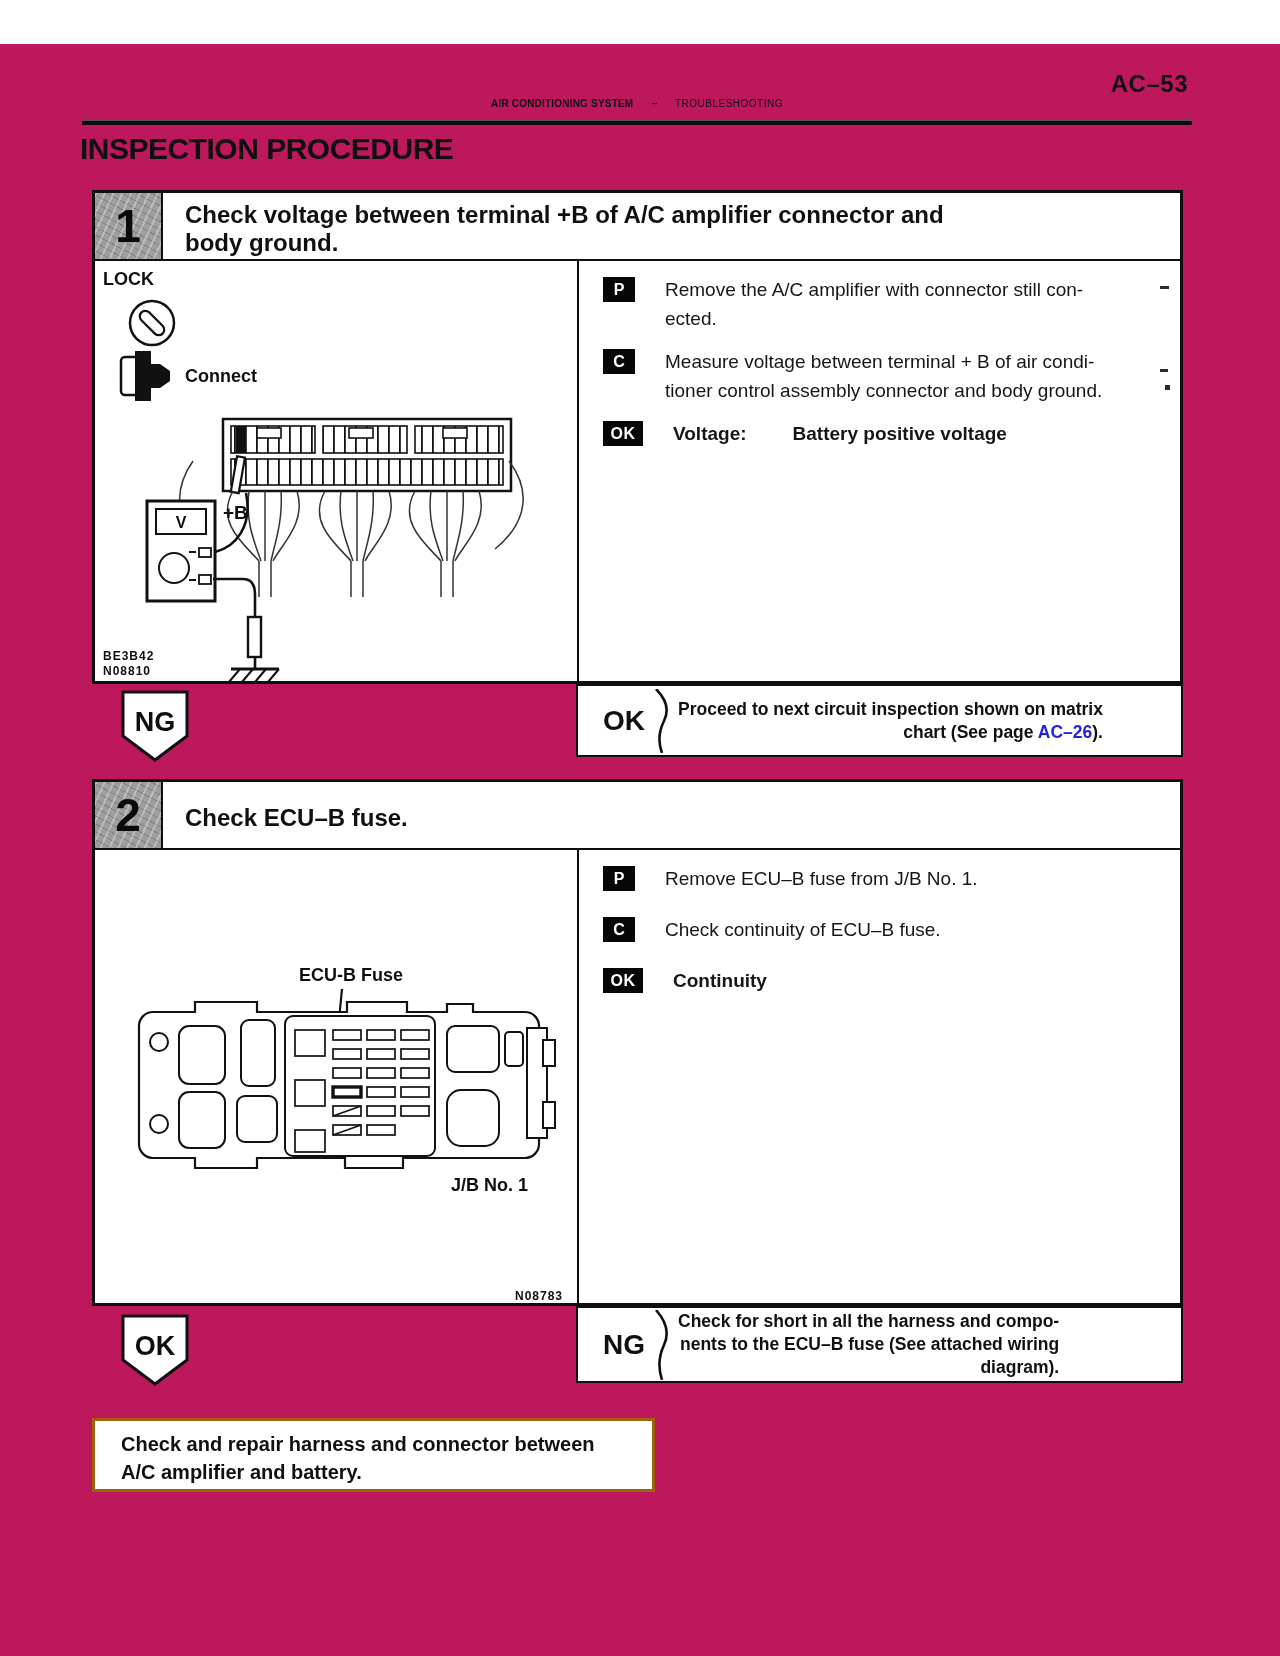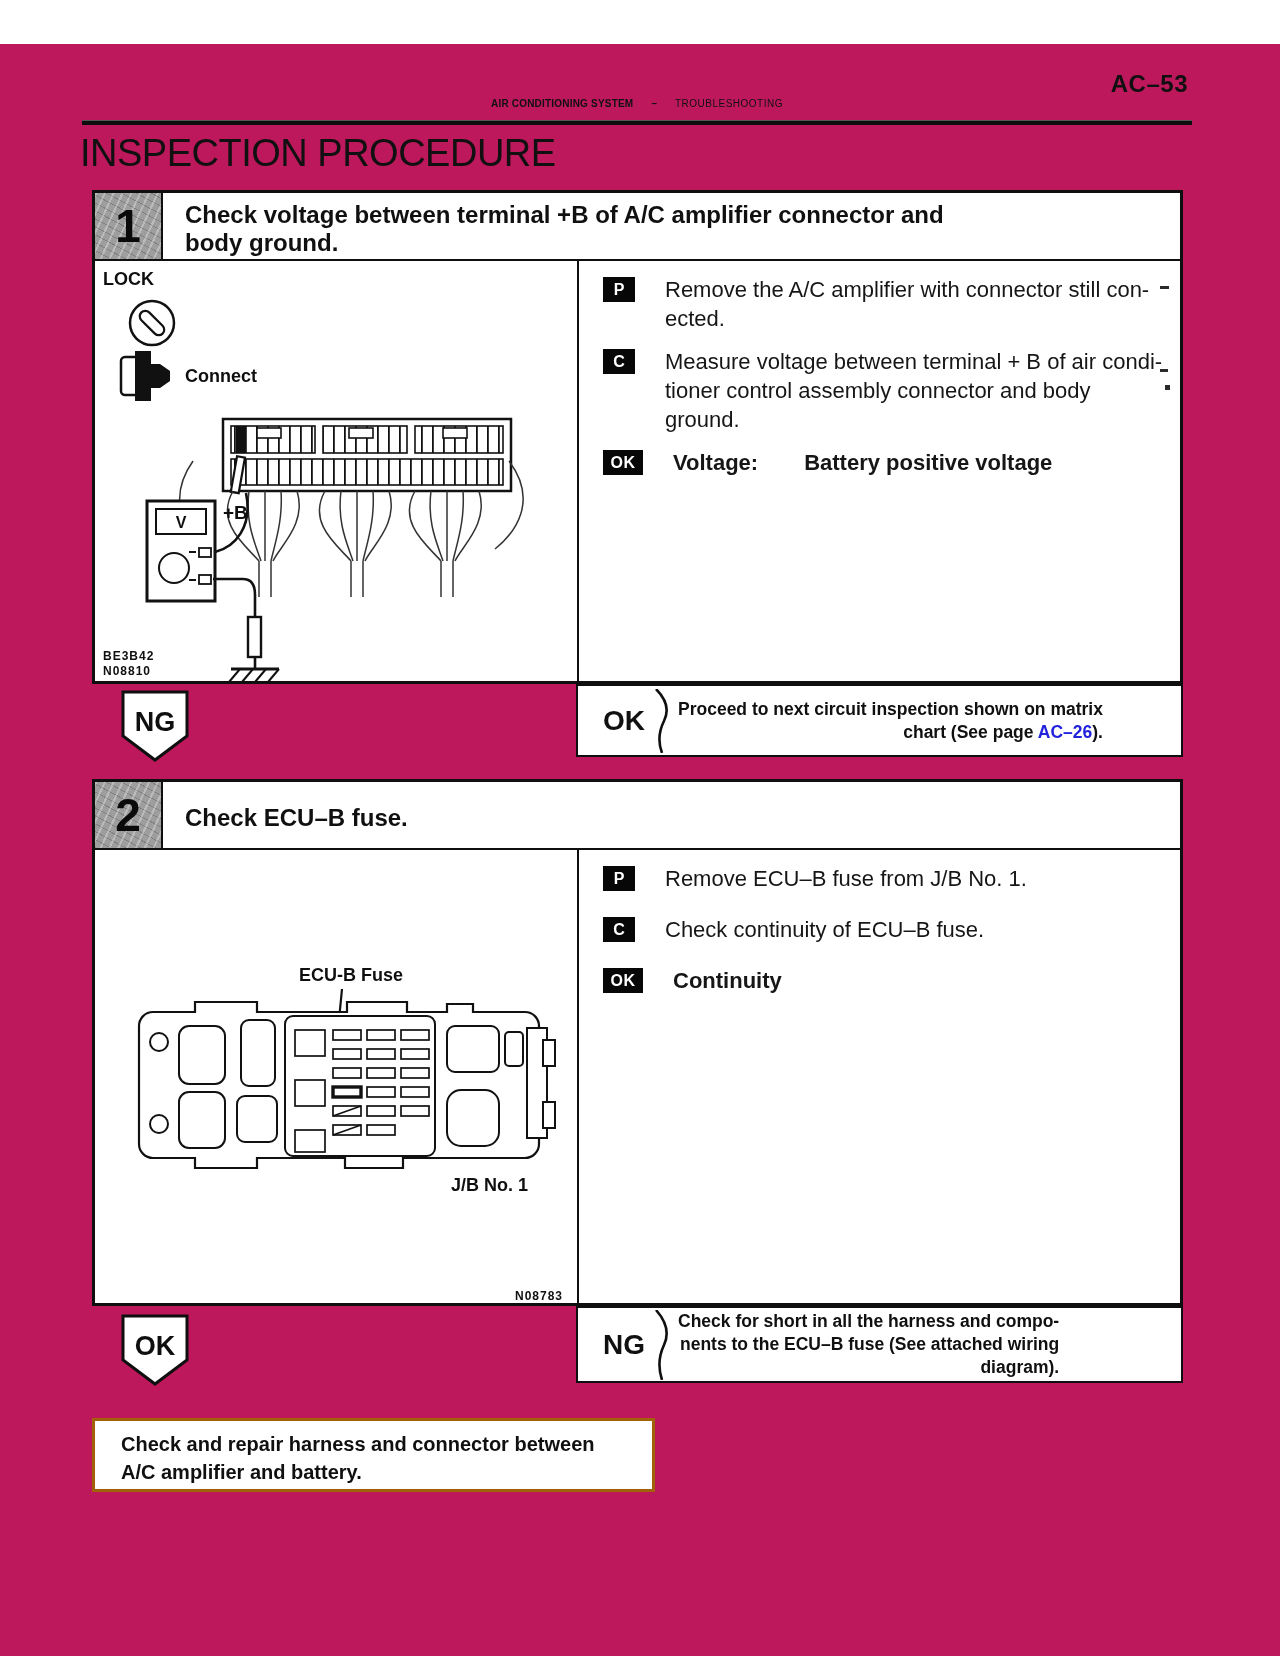--- a/index.html
+++ b/index.html
@@ -6,21 +6,21 @@
   body{font-family:"Liberation Sans", sans-serif;color:#101010;}
   #page{position:relative;width:1280px;height:1656px;background:#be185d;overflow:hidden;margin-top:44px;}
 
   
   .pageno{position:absolute;top:26px;right:92px;font-size:24px;font-weight:bold;letter-spacing:.5px;}
   .runhead{position:absolute;top:54px;left:82px;width:1110px;text-align:center;font-size:10px;white-space:nowrap;}
   .runhead .sect{font-weight:bold;letter-spacing:.2px;}
   .runhead .sep{font-weight:bold;margin:0 18px;}
   .runhead .subsect{font-weight:normal;letter-spacing:.5px;}
   .headrule{position:absolute;top:76px;left:82px;width:1110px;height:4px;background:#0d0d0d;border-top:1px solid #555;}
-  .doctitle{position:absolute;top:88px;left:80px;font-size:38px;font-weight:normal;letter-spacing:-.5px;}
+  .doctitle{position:absolute;top:88px;left:80px;font-size:30px;font-weight:bold;letter-spacing:-.5px;}
 
   
   .stepbox{position:absolute;left:92px;width:1091px;border:3px solid #0f0f0f;background:#fff;box-sizing:border-box;}
   #step1{top:146px;height:494px;}
   #step2{top:735px;height:527px;}
   .stephead{display:flex;border-bottom:2.5px solid #0f0f0f;height:66px;}
   .stepnum{flex:none;width:66px;border-right:2.5px solid #0f0f0f;display:flex;align-items:center;justify-content:center;
            background:#9e9e9e;
            background-image:repeating-linear-gradient(115deg,rgba(255,255,255,.30) 0 2px,transparent 2px 8px),
                             repeating-linear-gradient(28deg,rgba(0,0,0,.18) 0 1px,transparent 1px 7px);
@@ -28,21 +28,21 @@
   .steptitle{padding:5px 10px 0 22px;font-size:24px;font-weight:bold;line-height:28px;display:flex;flex-direction:column;justify-content:center;}
   .stepcols{position:relative;display:flex;height:calc(100% - 68.5px);}
   .diagcol{flex:none;width:484px;border-right:2.5px solid #0f0f0f;box-sizing:border-box;position:relative;}
   .instcol{flex:1;padding:14px 16px 0 24px;box-sizing:border-box;}
 
   .inst-row{display:flex;align-items:flex-start;gap:30px;margin-bottom:14px;}
   .inst-row.gap2{margin-bottom:22px;}
   .badge{flex:none;background:#070707;color:#fff;font-weight:bold;font-size:16px;width:32px;height:25px;
          display:flex;align-items:center;justify-content:center;margin-top:2px;}
   .badge.okb{width:40px;letter-spacing:.5px;}
-  .inst-text{font-size:22px;line-height:29px;color:#161616;}
+  .inst-text{font-size:19px;line-height:29px;color:#161616;}
   .inst-text.bold{font-weight:bold;}
   .res-label{font-weight:bold;margin-right:46px;}
   .res-value{font-weight:bold;}
 
   
   .penta{position:absolute;left:120px;width:70px;height:74px;}
   #penta1{top:645px;} #penta2{top:1269px;}
   .flowbox{position:absolute;left:576px;width:607px;border:2.5px solid #0f0f0f;background:#fff;box-sizing:border-box;
            display:flex;align-items:center;}
   #flow1{top:640px;height:73px;} #flow2{top:1262px;height:77px;}

